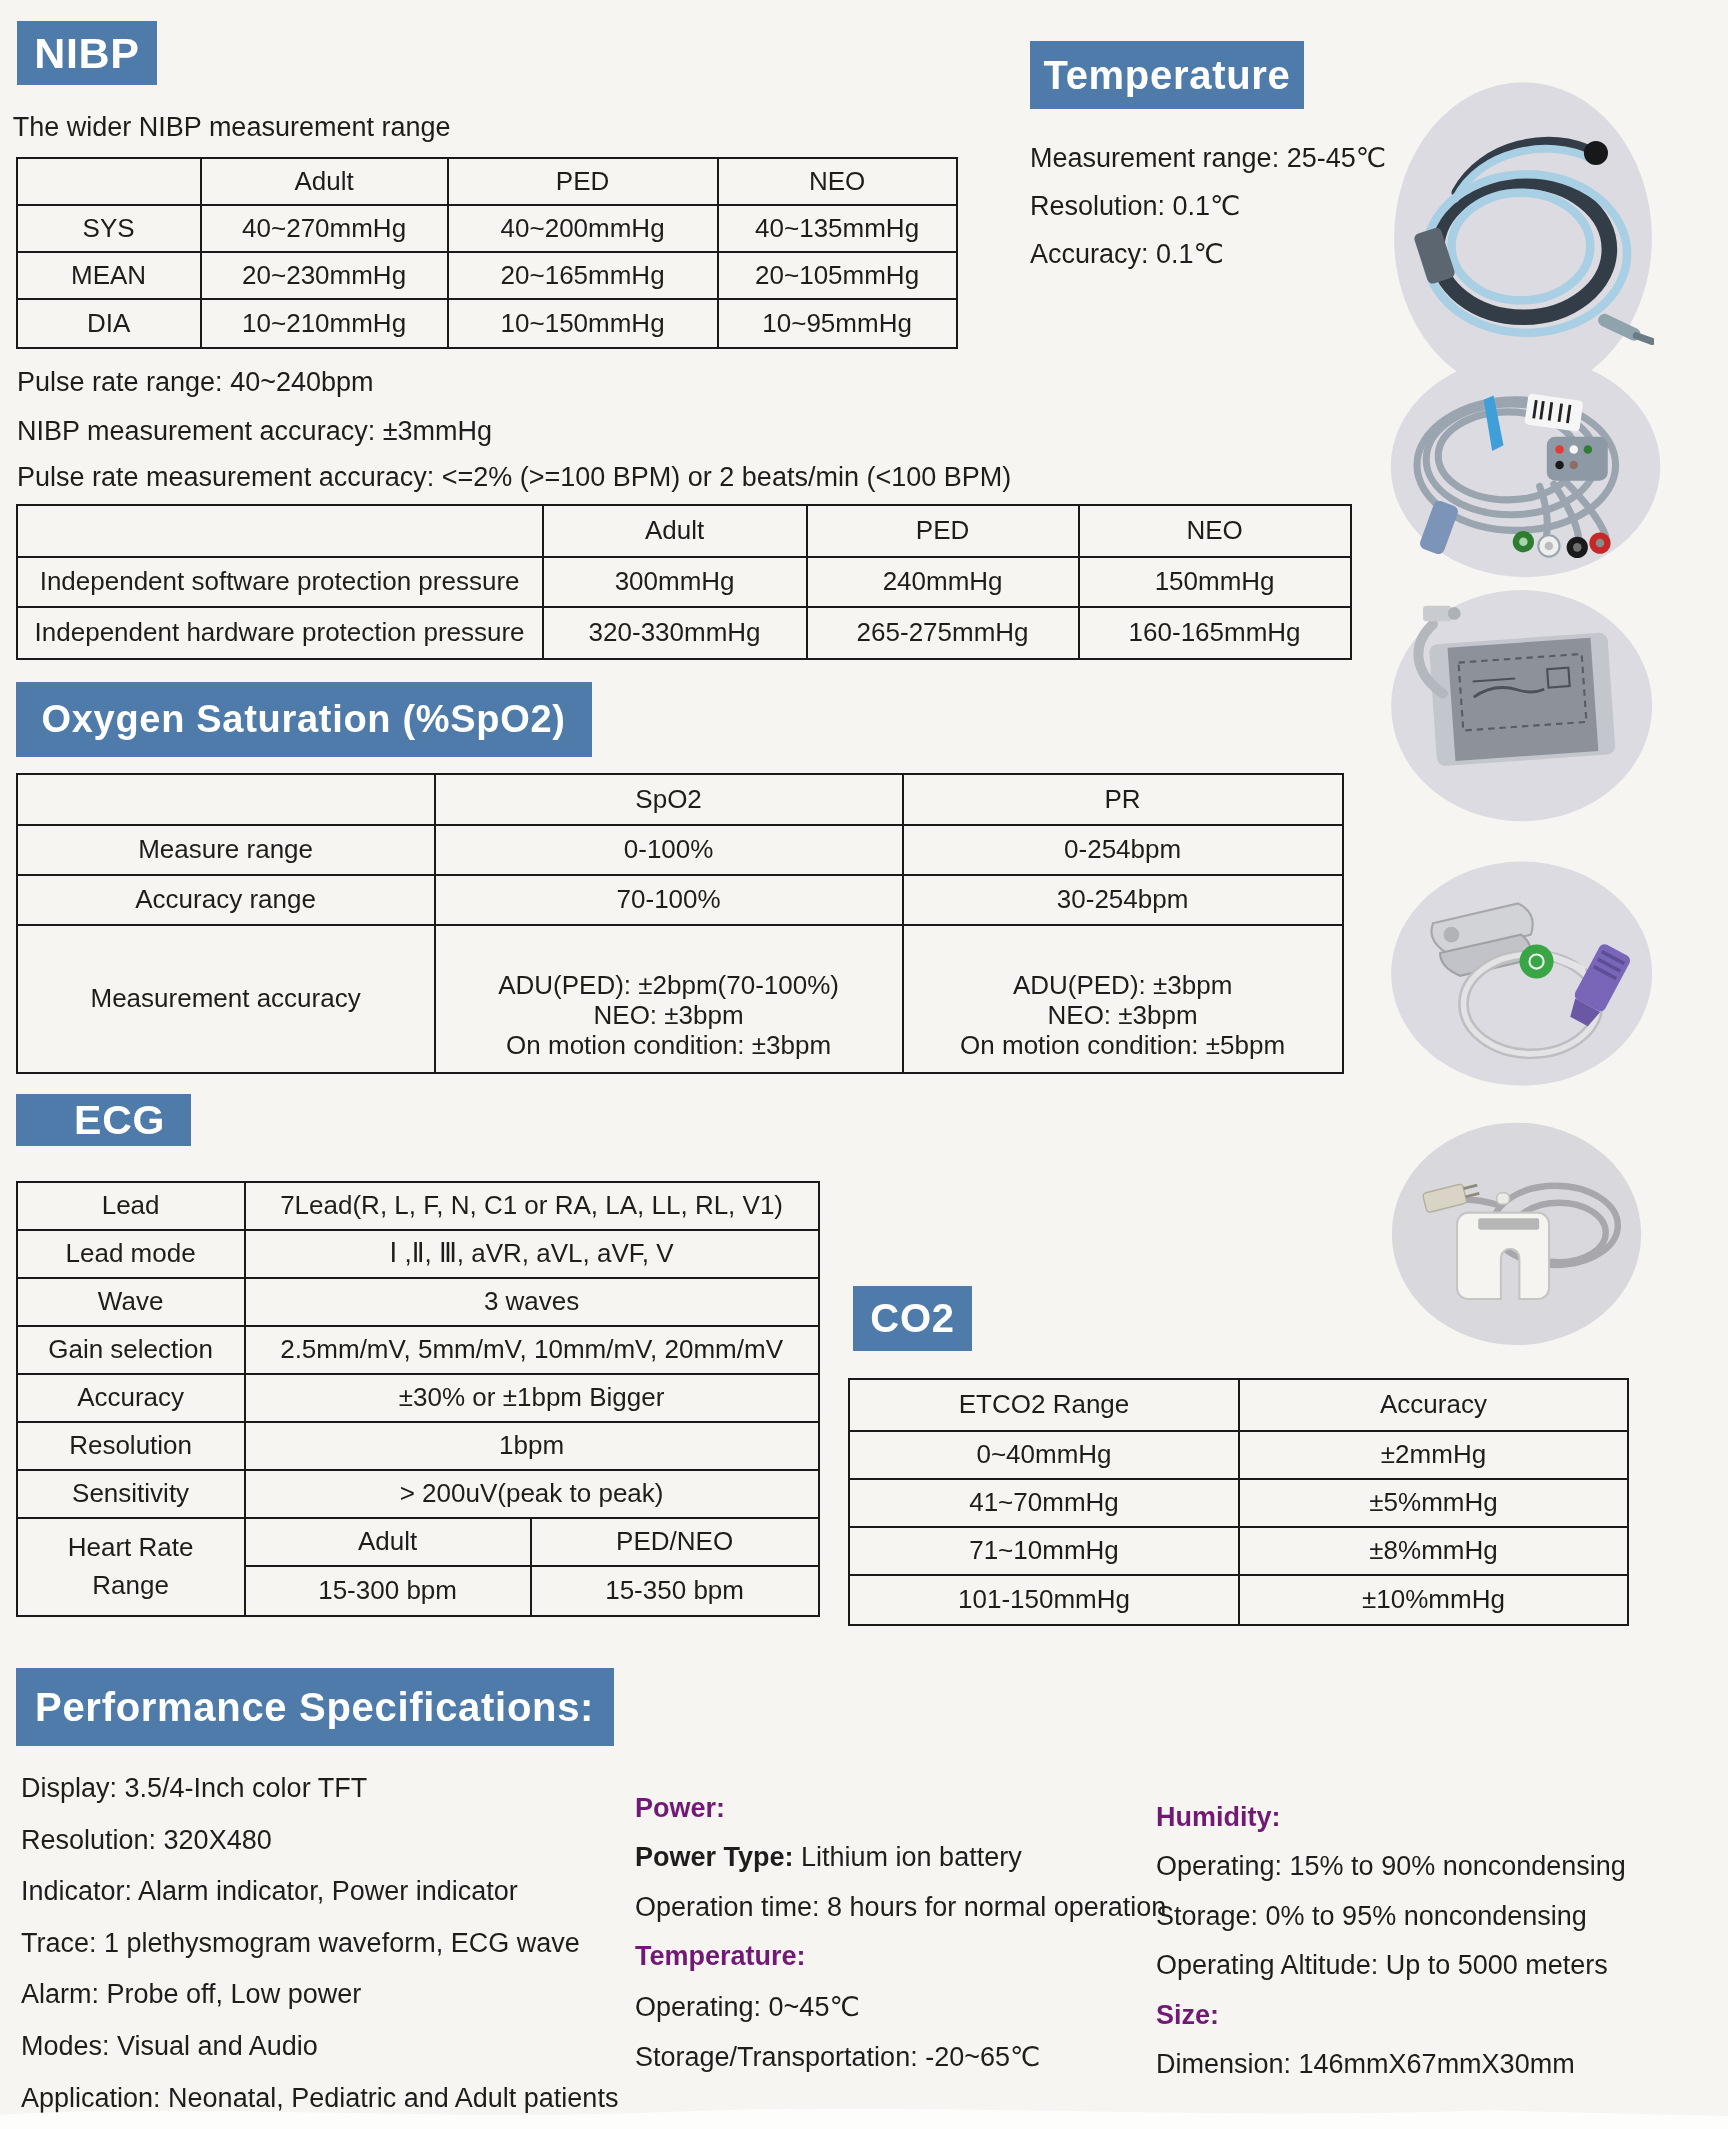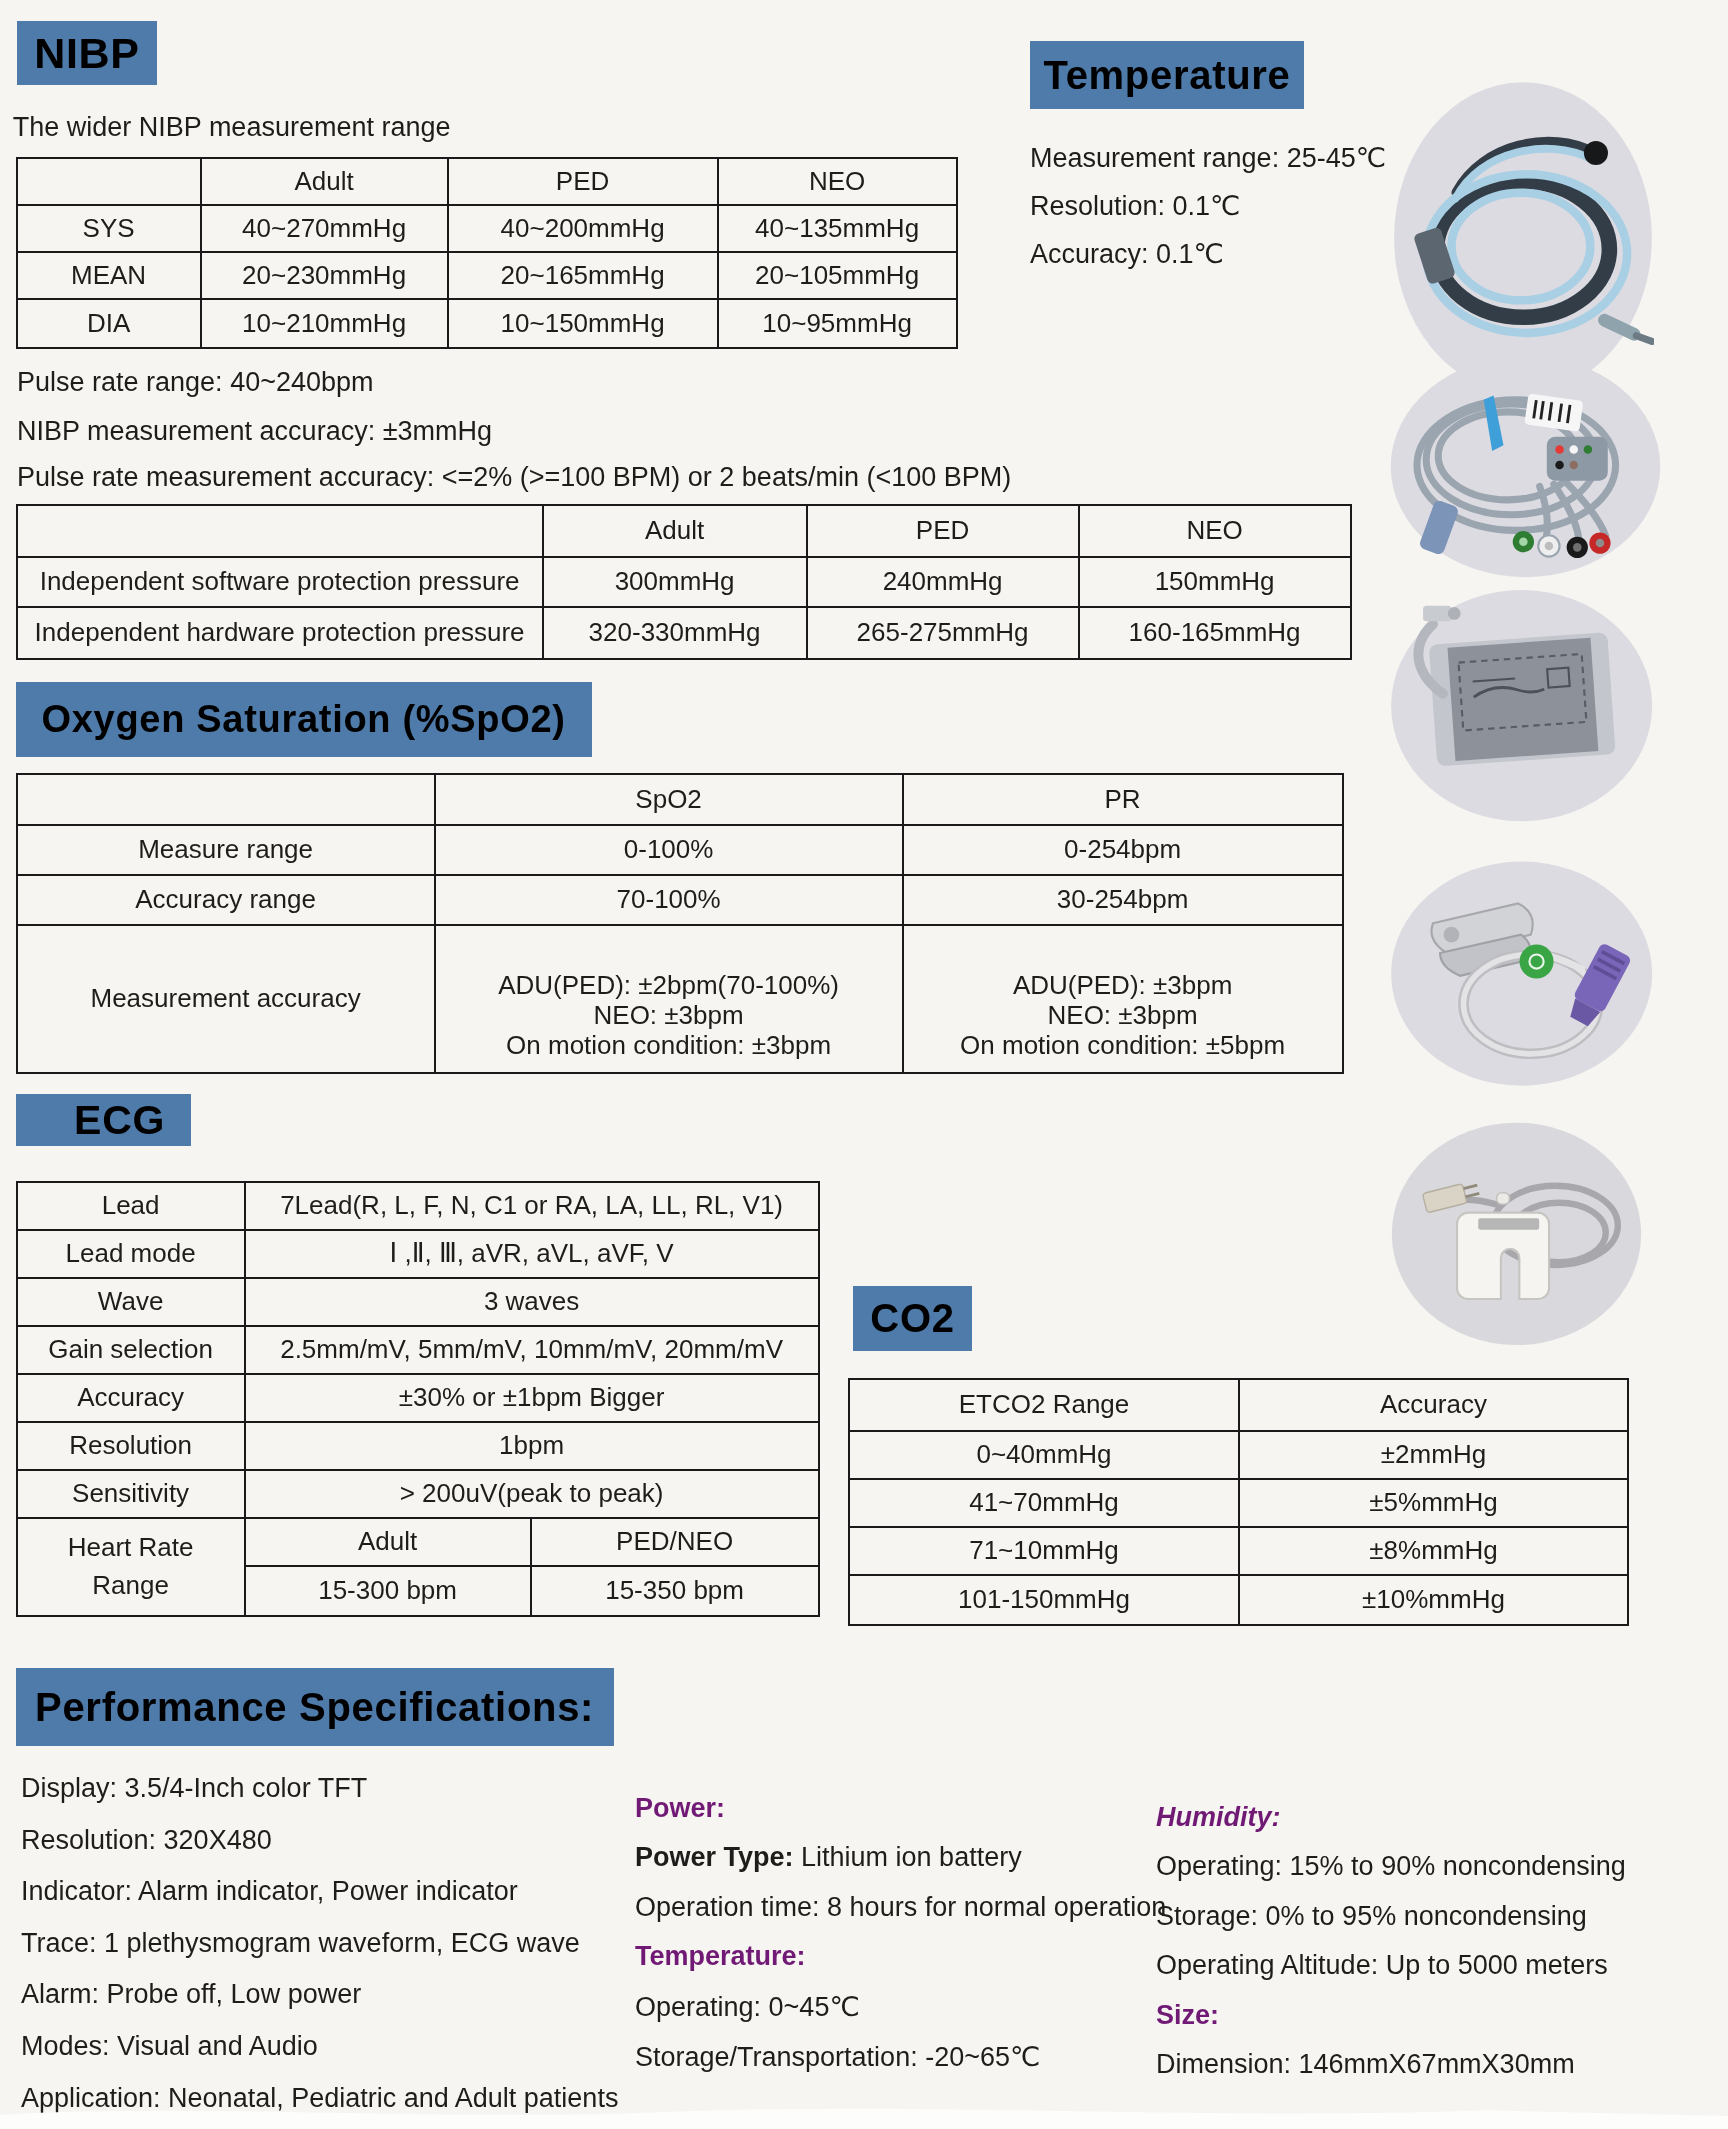--- a/index.html
+++ b/index.html
@@ -1,21 +1,21 @@
 <!DOCTYPE html>
 <html style="font-size:11.3px"><head>
 <meta charset="utf-8">
 <style>
   html,body{margin:0;padding:0;background:#e9e9e9;}
   .canvas{
     position:relative;width:1728px;height:2129px;background:#f7f5f1;
     font-family:"Liberation Sans","DejaVu Sans",sans-serif;color:#1f1d1b;overflow:hidden;
   }
   .chip{
-    position:absolute;background:#4e7ba9;color:#000000;font-weight:bold;
+    position:absolute;background:#4e7ba9;color:#ffffff;font-weight:bold;
     display:flex;align-items:center;justify-content:center;letter-spacing:0.7px;
   }
   .chip.left{justify-content:center;padding:0 7px;}
   .txt{position:absolute;font-size:27px;white-space:nowrap;}
   .tbl{position:absolute;display:grid;border:2.1px solid #1a1a1a;}
   .tbl>div{
     display:flex;align-items:center;justify-content:center;text-align:center;
     border-right:2.1px solid #1a1a1a;border-bottom:2.8px solid #1a1a1a;
     font-size:26px;padding:0 7px;box-sizing:border-box;line-height:1.15;
   }
@@ -189,21 +189,21 @@
     <div class="line">
       <span class="boldlbl">Power Type:</span><span> Lithium ion battery</span>
     </div>
     <div class="line">Operation time: 8 hours for normal operation</div>
     <div class="line bluehead" style="position:static;">Temperature:</div>
     <div class="line">Operating: 0~45℃</div>
     <div class="line">Storage/Transportation: -20~65℃</div>
   </div>
 
   <div class="speccol" style="left:1156px;top:1802px;gap:18.4px;">
-    <div class="line bluehead" style="position:static;font-style:italic;">Humidity:</div>
+    <div class="line bluehead" style="position:static;">Humidity:</div>
     <div class="line">Operating: 15% to 90% noncondensing</div>
     <div class="line">Storage: 0% to 95% noncondensing</div>
     <div class="line">Operating Altitude: Up to 5000 meters</div>
     <div class="line bluehead" style="position:static;">Size:</div>
     <div class="line">Dimension: 146mmX67mmX30mm</div>
   </div>
 
   <div class="imgwrap" style="left:1392px;top:79px;">
     <svg width="262" height="318" viewBox="0 0 370 448">
       <ellipse cx="185" cy="224" rx="182" ry="220" fill="#dcdbe1"></ellipse>

